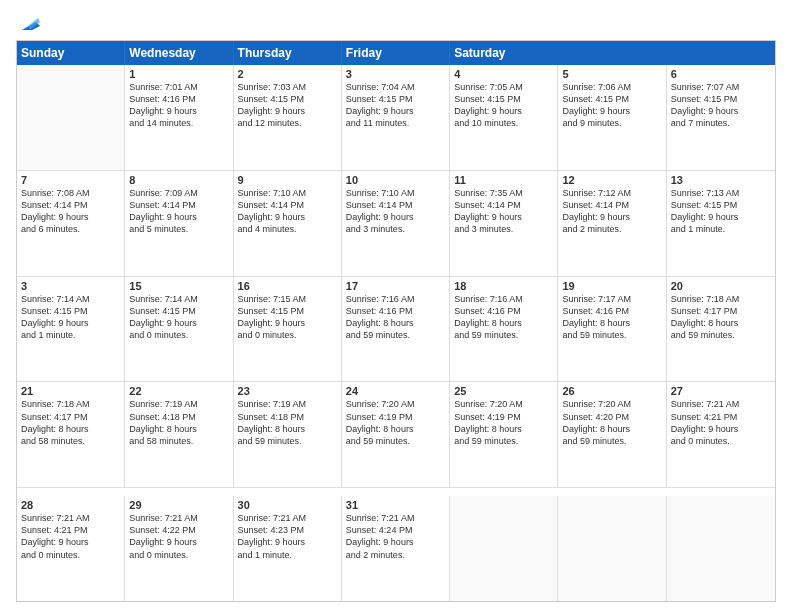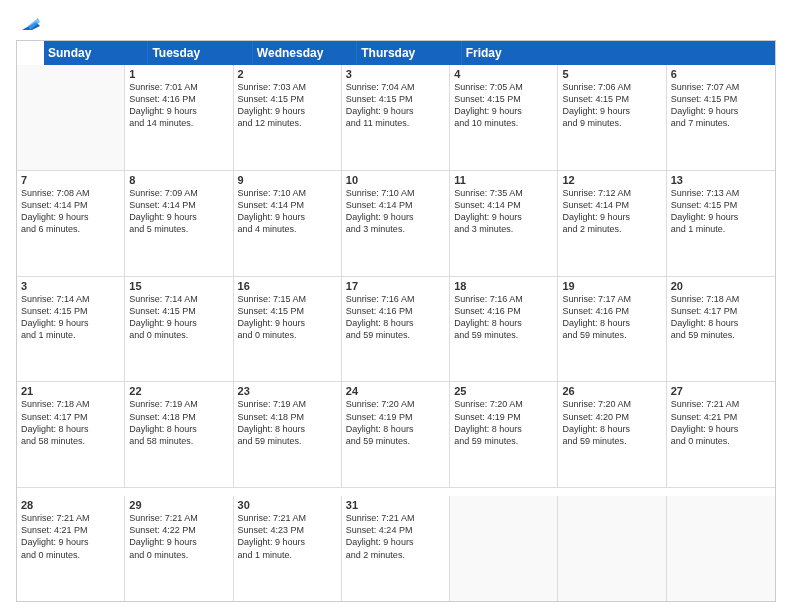--- a/index.html
+++ b/index.html
@@ -54,21 +54,20 @@
     .calendar {
       flex: 1;
       display: flex;
       flex-direction: column;
       border: 1px solid #ccc;
     }
     .cal-header {
       display: grid;
       grid-template-columns: repeat(7, 1fr);
       background: #1565c0;
-      margin-left: 27px;
     }
     .cal-header-cell {
       color: #fff;
       font-size: 12px;
       font-weight: bold;
       padding: 5px 4px;
       text-align: left;
       border-right: 1px solid #1a72cc;
     }
     .cal-header-cell:last-child { border-right: none; }
@@ -126,24 +125,24 @@
     </div>
     <div class="title-block">
       <div class="main-title"></div>
       <div class="subtitle"></div>
     </div>
   </div>
 
   <div class="calendar">
     <div class="cal-header">
     <div class="cal-header-cell">Sunday</div>
-        <div class="cal-header-cell">Tuesday</div>
         <div class="cal-header-cell">Wednesday</div>
         <div class="cal-header-cell">Thursday</div>
         <div class="cal-header-cell">Friday</div>
+        <div class="cal-header-cell">Saturday</div>
       </div>
     <div class="cal-body">
     <div class="cal-row">
           <div class="cal-cell empty"></div>
           <div class="cal-cell">
             <span class="day-num">1</span>
             <span class="cell-line">Sunrise: 7:01 AM</span>
             <span class="cell-line">Sunset: 4:16 PM</span>
             <span class="cell-line">Daylight: 9 hours</span>
             <span class="cell-line">and 14 minutes.</span>

